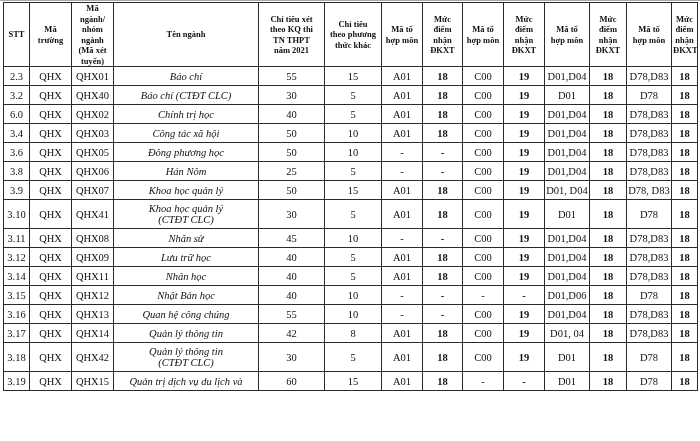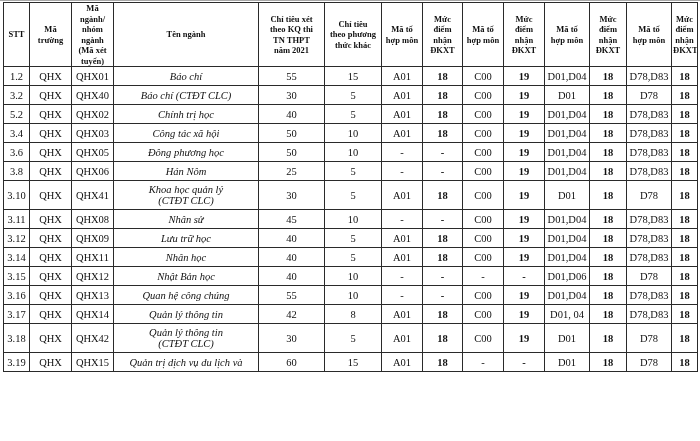--- a/index.html
+++ b/index.html
@@ -130,21 +130,21 @@
           <th>Mã tổ
 hợp môn</th>
           <th>Mức
 điểm
 nhận
 ĐKXT</th>
         </tr>
     </thead>
     <tbody id="table-body">
         <tr>
-          <td>1.2</td>
+          <td>2.3</td>
           <td>QHX</td>
           <td>QHX01</td>
           <td class="name">Báo chí</td>
           <td class="quota-top">55</td>
           <td>15</td>
           <td>A01</td>
           <td class="score">18</td>
           <td>C00</td>
           <td class="score">19</td>
           <td>D01,D04</td>
@@ -162,21 +162,21 @@
           <td>A01</td>
           <td class="score">18</td>
           <td>C00</td>
           <td class="score">19</td>
           <td>D01</td>
           <td class="score">18</td>
           <td>D78</td>
           <td class="score">18</td>
         </tr>
         <tr>
-          <td>5.2</td>
+          <td>6.0</td>
           <td>QHX</td>
           <td>QHX02</td>
           <td class="name">Chính trị học</td>
           <td class="quota-top">40</td>
           <td>5</td>
           <td>A01</td>
           <td class="score">18</td>
           <td>C00</td>
           <td class="score">19</td>
           <td>D01,D04</td>
@@ -223,20 +223,36 @@
           <td class="name">Hán Nôm</td>
           <td class="quota-top">25</td>
           <td>5</td>
           <td>-</td>
           <td class="score">-</td>
           <td>C00</td>
           <td class="score">19</td>
           <td>D01,D04</td>
           <td class="score">18</td>
           <td>D78,D83</td>
+          <td class="score">18</td>
+        </tr>
+        <tr>
+          <td>3.9</td>
+          <td>QHX</td>
+          <td>QHX07</td>
+          <td class="name">Khoa học quản lý</td>
+          <td class="quota-top">50</td>
+          <td>15</td>
+          <td>A01</td>
+          <td class="score">18</td>
+          <td>C00</td>
+          <td class="score">19</td>
+          <td>D01, D04</td>
+          <td class="score">18</td>
+          <td>D78, D83</td>
           <td class="score">18</td>
         </tr>
         <tr class="tall">
           <td>3.10</td>
           <td>QHX</td>
           <td>QHX41</td>
           <td class="name">Khoa học quản lý
 (CTĐT CLC)</td>
           <td class="quota-top">30</td>
           <td>5</td>

